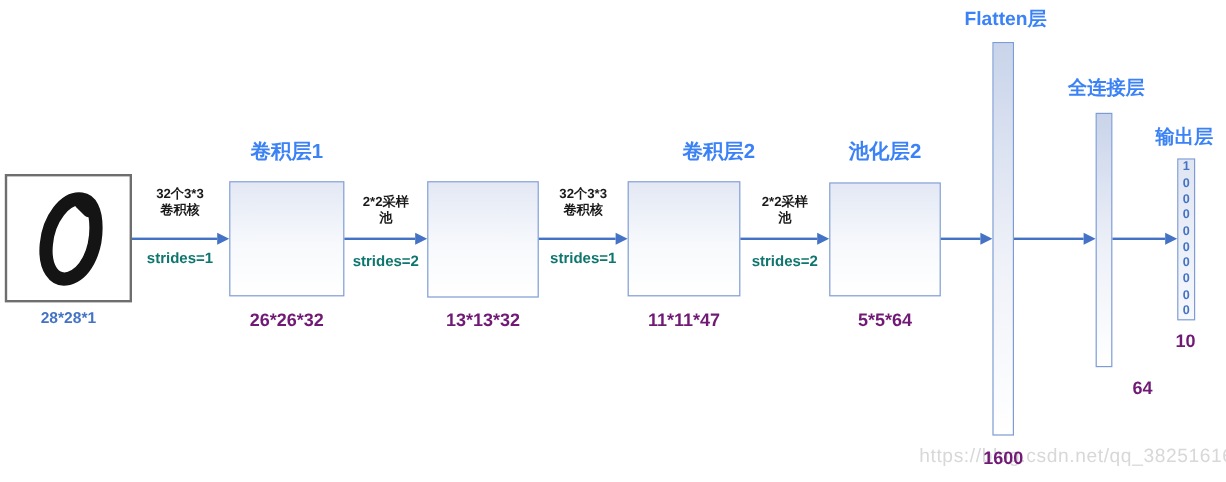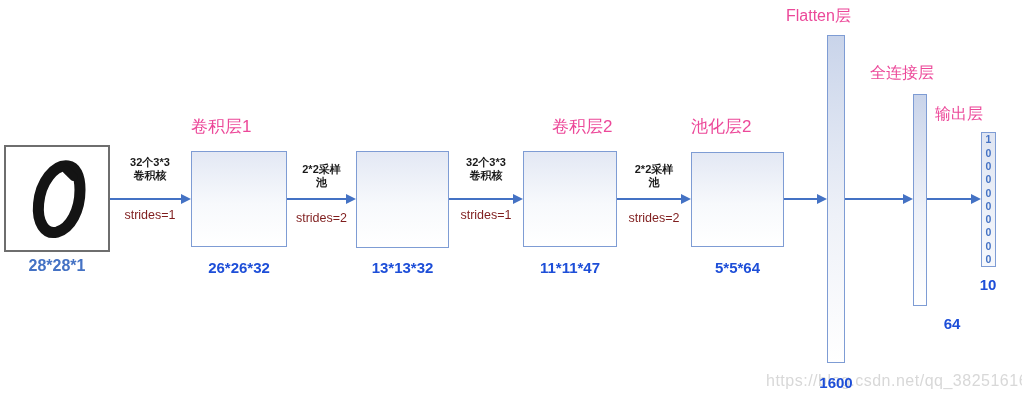--- a/index.html
+++ b/index.html
@@ -1,45 +1,45 @@
 <!DOCTYPE html>
 <html><head>
 <meta charset="utf-8">
 <style>
   html,body{margin:0;padding:0;background:#ffffff;}
   #canvas{
     position:relative;width:1022px;height:402px;background:#ffffff;overflow:hidden;
     font-family:"Liberation Sans","DejaVu Sans",sans-serif;color:#111;
   }
   .abs{position:absolute;}
-  .hdr{font-weight:normal;color:#ec4899;white-space:nowrap;}
+  .hdr{font-weight:bold;color:#3b82f6;text-align:center;white-space:nowrap;}
   .hdr-lg{font-size:19px;}
   .hdr-md{font-size:17px;}
   .hdr-sm{font-size:16px;}
-  .dim{font-weight:bold;font-size:15px;text-align:center;white-space:nowrap;color:#1d4ed8;}
-  .dim-blue{color:#4472c4;font-size:16px;}
+  .dim{font-weight:bold;font-size:15px;text-align:center;white-space:nowrap;color:#701a75;}
+  .dim-blue{color:#4472c4;font-size:13px;}
   .box{
     border:1.5px solid #7e9cd4;
     background:linear-gradient(to bottom,#e3e8f4 0%,#f7f9fc 55%,#ffffff 100%);
     box-sizing:border-box;
   }
   .bar{
     border:1.5px solid #7e9cd4;
     background:linear-gradient(to bottom,#c9d4ea 0%,#eef1f8 55%,#ffffff 100%);
     box-sizing:border-box;
   }
   .input-box{
     border:2px solid #6e6e6e;background:#ffffff;box-sizing:border-box;
     display:flex;align-items:center;justify-content:center;
   }
   .arrow{display:flex;align-items:center;height:12px;}
   .arrow .line{flex:1;height:2px;background:#4472c4;}
   .arrow .head{width:0;height:0;border-left:10px solid #4472c4;border-top:5.5px solid transparent;border-bottom:5.5px solid transparent;}
   .ann{font-weight:bold;font-size:11px;line-height:13px;text-align:center;white-space:nowrap;color:#1a1a1a;}
-  .stride{font-size:12.5px;text-align:center;white-space:nowrap;color:#7f1d1d;}
+  .stride{font-size:12.5px;text-align:center;white-space:nowrap;color:#0f766e;font-weight:bold;}
   .vector{
     display:flex;flex-direction:column;justify-content:space-around;align-items:center;
     width:100%;height:100%;color:#4472c4;font-size:10.5px;font-weight:bold;line-height:1;
   }
   .watermark{font-size:16px;color:#d8d8d8;text-align:center;white-space:nowrap;letter-spacing:.5px;}
 </style>
 </head>
 <body>
 
 <div id="canvas">

